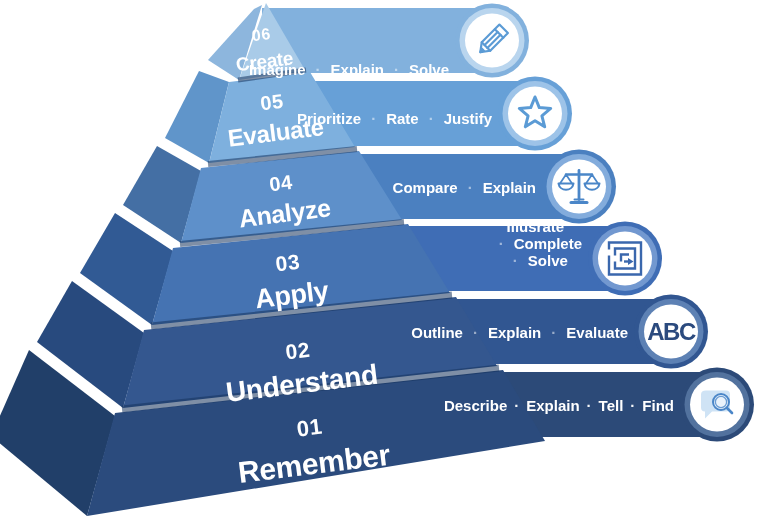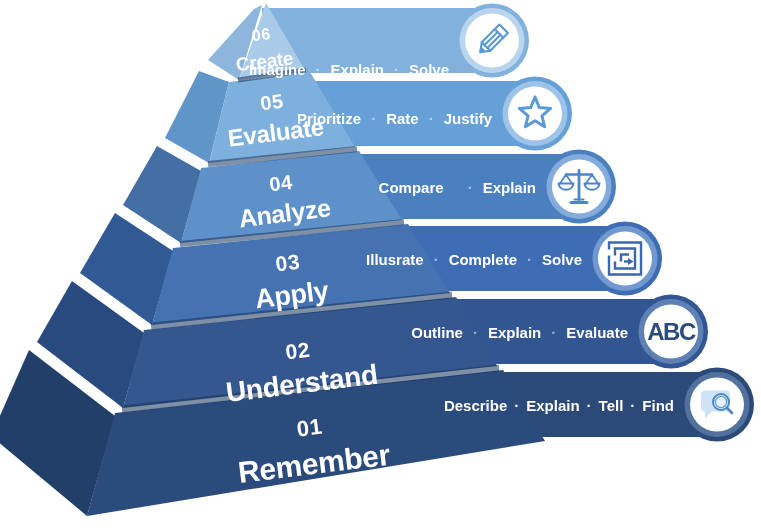--- a/index.html
+++ b/index.html
@@ -162,25 +162,25 @@
 <div class="kw" style="right:312px;top:48px;margin-top:11px;">
   <span class="w">Imagine</span>
   <span class="w">Explain</span>
   <span class="w">Solve</span>
 </div>
 <div class="kw" style="right:269px;top:108px;">
   <span class="w">Prioritize</span>
   <span class="w">Rate</span>
   <span class="w">Justify</span>
 </div>
-<div class="kw" style="right:225px;top:177px;gap:14px;">
+<div class="kw" style="right:225px;top:177px;">
   <span class="w">Compare</span>
   <span class="w">Explain</span>
 </div>
-<div class="kw" style="right:179px;top:249px;">
+<div class="kw" style="right:179px;top:249px;flex-direction:column;">
   <span class="w">Illusrate</span>
   <span class="w">Complete</span>
   <span class="w">Solve</span>
 </div>
 <div class="kw" style="right:133px;top:322px;justify-content:flex-end;">
   <span class="w">Outline</span>
   <span class="w">Explain</span>
   <span class="w">Evaluate</span>
 </div>
 <div class="kw tight" style="right:87px;top:395px;">

